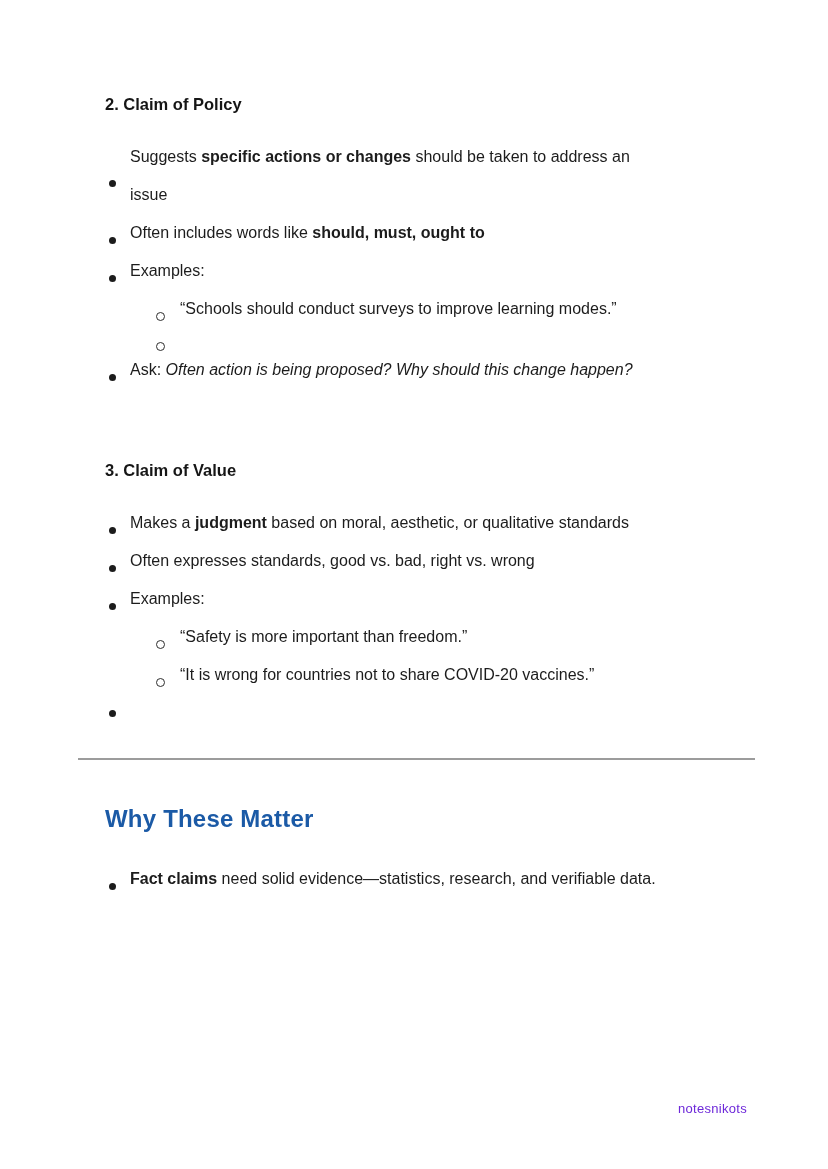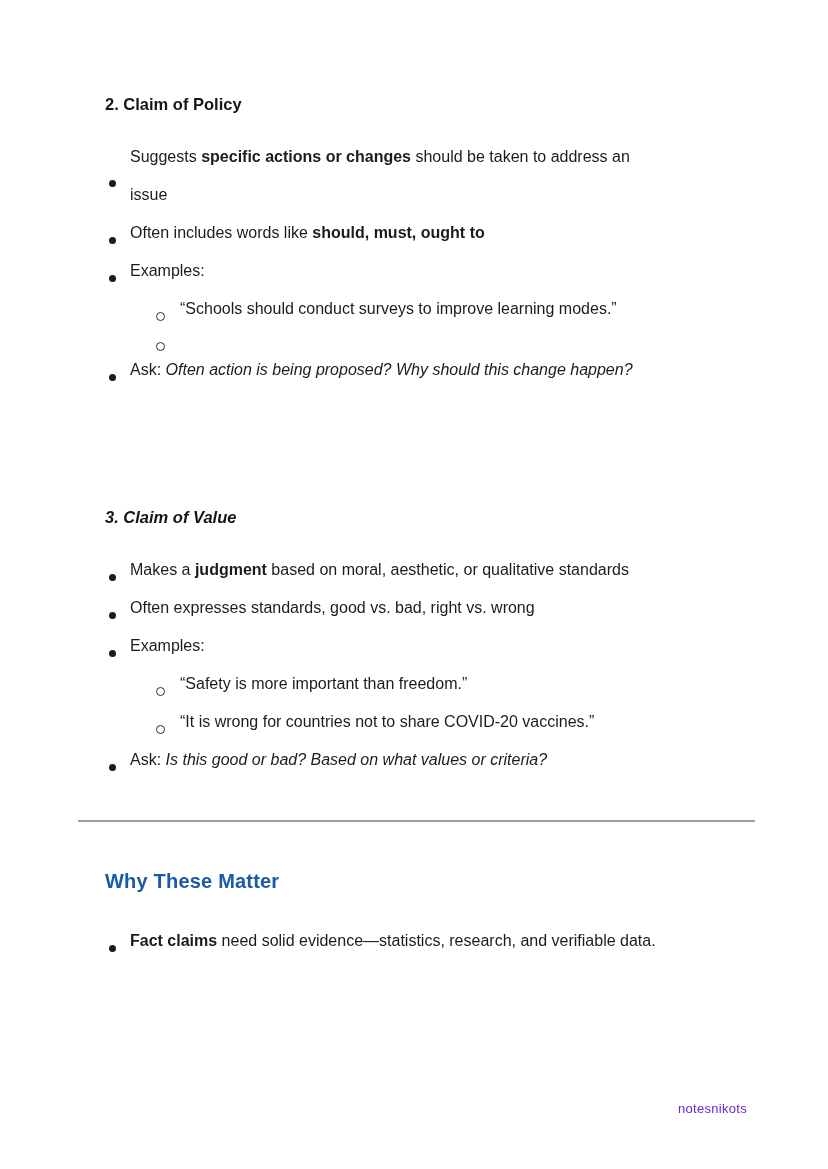--- a/index.html
+++ b/index.html
@@ -10,21 +10,21 @@
     overflow: hidden;
     font-family: "Liberation Sans", sans-serif;
     color: #1c1c1c;
   }
   .page { padding: 92px 0 0 105px; }
 
   .sec-heading {
     font-size: 16.5px; font-weight: 700; line-height: 24px;
     margin: 0 0 22px 0; color: #161616;
   }
-  .sec2 { margin-top: 116px; font-style: italic; }
+  .sec2 { margin-top: 69px; }
 
   .list { margin: 0; padding: 0; }
   .row { display: flex; align-items: center; }
   .row .marker { flex: 0 0 25px; display: flex; }
   .dot {
     width: 7px; height: 7px; border-radius: 50%;
     background: #1c1c1c; margin-top: 15.5px; margin-left: 4px;
   }
   .ring {
     width: 7px; height: 7px; border: 1.5px solid #2e2e2e;
@@ -36,21 +36,21 @@
   .row.sub .txt { max-width: 488px; }
   .b { font-weight: 700; }
   .i { font-style: italic; }
 
   .divider {
     height: 2px; background: #9c9c9c;
     width: 677px; margin: 41px 0 0 -27px;
   }
 
   .why-heading {
-    font-size: 20px; font-weight: 700; line-height: 34px;
+    font-size: 24px; font-weight: 700; line-height: 34px;
     margin: 42px 0 0 0; letter-spacing: 0.2px;
   }
   .why-list { margin-top: 24px; }
 
   .footer {
     position: absolute; top: 1101px; right: 81px;
     font-size: 13px; color: #6d28d9; letter-spacing: 0.3px;
   }
 </style>
 </head>
@@ -126,21 +126,20 @@
     <div class="row sub">
       <span class="marker">
           <span class="ring"></span>
         </span>
       <p class="txt"><span>“It is wrong for countries not to share COVID-20 vaccines.”</span></p>
     </div>
     <div class="row">
       <span class="marker">
           <span class="dot"></span>
         </span>
-      <p class="txt"><span>Ask: </span><span class="i">Is this good or bad? Based on what values or criteria?</span></p>
     </div>
   </div>
 
   <div class="divider"></div>
 
   <h2 class="why-heading" style="color:#1b5aa6;">Why These Matter</h2>
   <div class="list why-list">
     <div class="row">
       <span class="marker">
           <span class="dot"></span>

